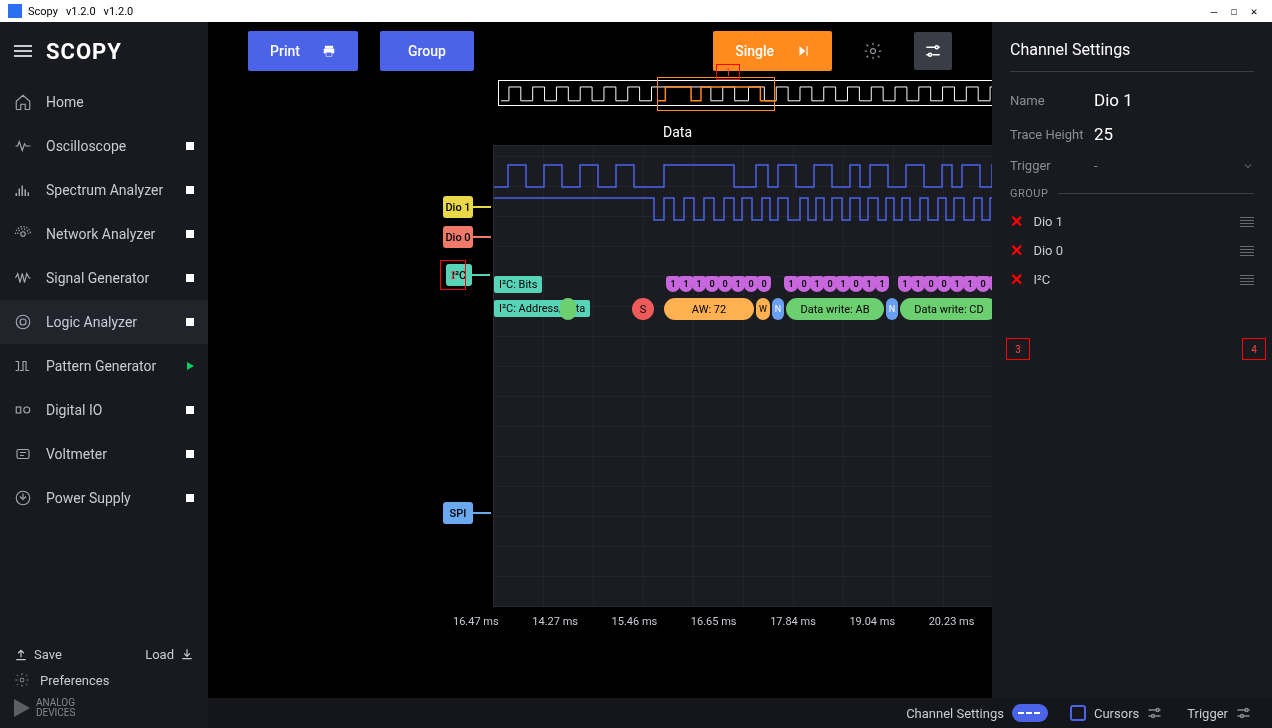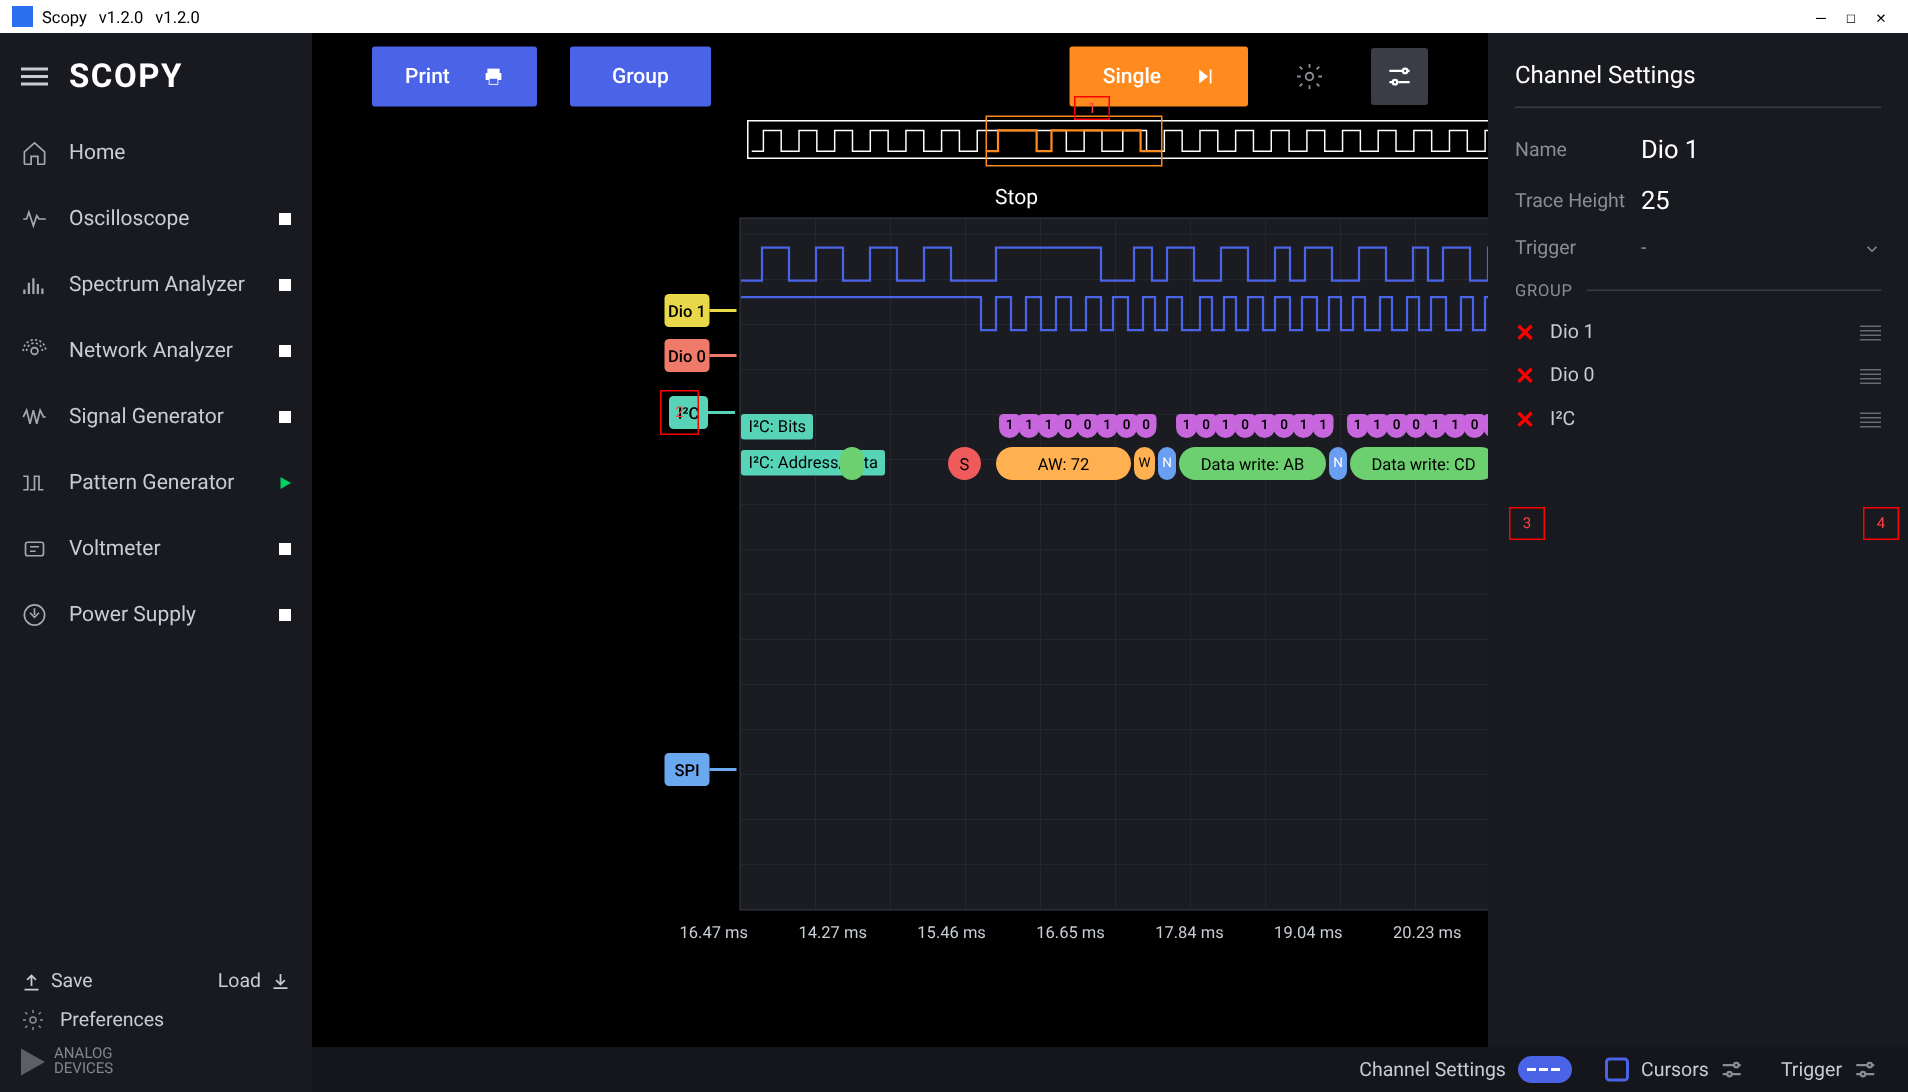--- a/index.html
+++ b/index.html
@@ -128,26 +128,42 @@
         <span class="nav-label">Network Analyzer</span>
         <div class="nav-ind"></div>
       </div>
       <div class="nav-item">
         <svg class="nav-icon" viewBox="0 0 24 24" stroke="#c8ccd4" fill="none" stroke-width="1.5">
             <path d="M2 12l3-6 3 12 3-12 3 12 3-12 3 6h2"></path>
           </svg>
         <span class="nav-label">Signal Generator</span>
         <div class="nav-ind"></div>
       </div>
+      <div class="nav-item active">
+        <svg class="nav-icon" viewBox="0 0 24 24" stroke="#c8ccd4" fill="none" stroke-width="1.5">
+            <circle cx="12" cy="12" r="9"></circle>
+            <circle cx="12" cy="12" r="4"></circle>
+          </svg>
+        <span class="nav-label">Logic Analyzer</span>
+        <div class="nav-ind"></div>
+      </div>
       <div class="nav-item">
         <svg class="nav-icon" viewBox="0 0 24 24" stroke="#c8ccd4" fill="none" stroke-width="1.5">
             <path d="M2 6h4v12H2M8 18h4V6h4v12h4"></path>
           </svg>
         <span class="nav-label">Pattern Generator</span>
         <div class="nav-ind green"></div>
+      </div>
+      <div class="nav-item">
+        <svg class="nav-icon" viewBox="0 0 24 24" stroke="#c8ccd4" fill="none" stroke-width="1.5">
+            <rect x="3" y="8" width="6" height="8"></rect>
+            <circle cx="17" cy="12" r="4"></circle>
+          </svg>
+        <span class="nav-label">Digital IO</span>
+        <div class="nav-ind"></div>
       </div>
       <div class="nav-item">
         <svg class="nav-icon" viewBox="0 0 24 24" stroke="#c8ccd4" fill="none" stroke-width="1.5">
             <rect x="4" y="6" width="16" height="12" rx="2"></rect>
             <path d="M8 10h8M8 14h5"></path>
           </svg>
         <span class="nav-label">Voltmeter</span>
         <div class="nav-ind"></div>
       </div>
       <div class="nav-item">
@@ -230,21 +246,21 @@
     <div class="plot-area">
       <div class="overview">
         <svg class="sq-wave-ov" viewBox="0 0 618 22" preserveAspectRatio="none">
           <path stroke="#fff" fill="none" stroke-width="1" d="M0 18h8v-14h12v14h12v-14h12v14h12v-14h12v14h12v-14h12v14h12v-14h12v14h12v-14h12v14h12v-14h60v14h12v-14h12v14h14v-14h16v14h12v-14h12v14h12v-14h12v14h12v-14h12v14h12v-14h12v14h12v-14h12v14h12v-14h12v14h12v-14h12v14h12v-14h12v14h12v-14h12v14h12v-14h12v14h12v-14h12v14h40"></path>
           <path stroke="#ff8b1f" fill="none" stroke-width="1.5" d="M158 18h8v-14h26v14h10v-14h60v14h14"></path>
         </svg>
         <div class="ov-sel"></div>
       </div>
       <div class="red-box" style="left:508px;top:-16px;width:24px;height:16px">1</div>
 
-      <div class="stop">Stop</div>
+      <div class="stop">Data</div>
       <div class="scroll-thumb"></div>
 
       <div class="wave-canvas">
         <svg class="wave-blue" style="left:0;top:15px;width:616px;height:30px" viewBox="0 0 616 30" preserveAspectRatio="none">
             <path d="M0 26h14V4h18v22h18V4h18v22h18V4h18v22h18V4h18v22h30V4h70v22h22V4h12v22h10V4h18v22h18V4h18v22h18V4h10v22h10V4h18v22h18V4h18v22h18V4h10v22h10V4h18v22h12V4h10v22h18V4h18v22h18V4h18v22h18V4h18v22h16"></path>
           </svg>
         <svg class="wave-blue" style="left:0;top:48px;width:616px;height:30px" viewBox="0 0 616 30" preserveAspectRatio="none">
             <path d="M0 4h160v22h10V4h10v22h10V4h10v22h10V4h10v22h10V4h10v22h8V4h10v22h10V4h8v22h8V4h10v22h12V4h8v22h8V4h8v22h8V4h10v22h8V4h10v22h8V4h10v22h8V4h8v22h8V4h8v22h10V4h8v22h10V4h8v22h8V4h10v22h10V4h8v22h8V4h10v22h10V4h8v22h8V4h8v22h8V4h8v22h8V4h10v22h8V4h8v22h8V4h10v22h8V4h10"></path>
           </svg>
       </div>

